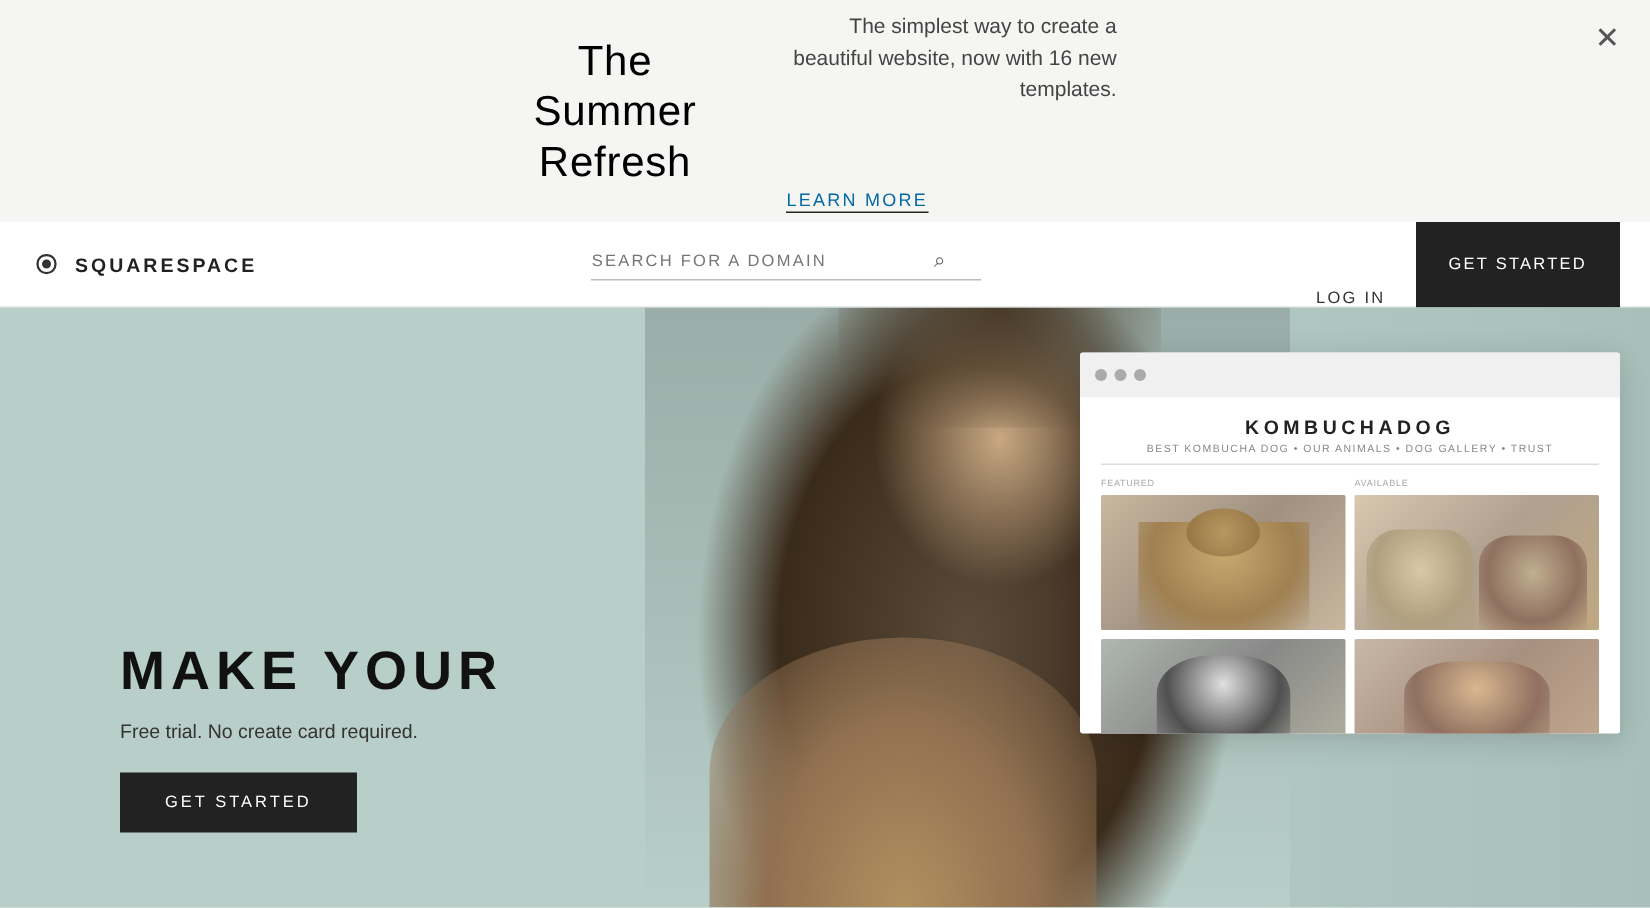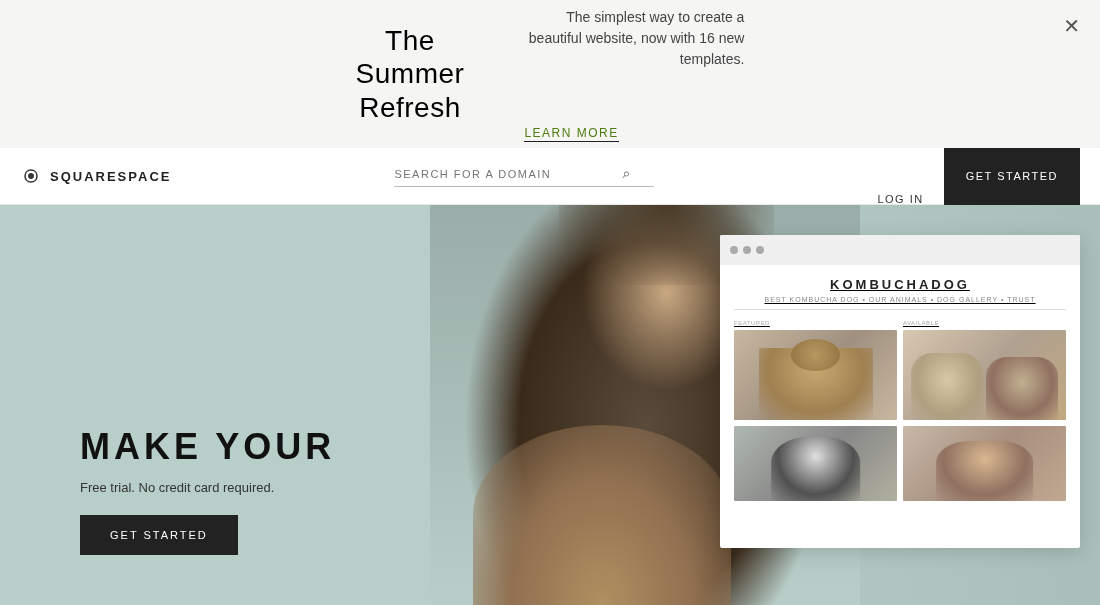--- a/index.html
+++ b/index.html
@@ -36,21 +36,21 @@
       font-size: 14px;
       color: #444;
       line-height: 1.5;
       max-width: 220px;
       text-align: right;
     }
     #learn-more-link {
       font-size: 12px;
       letter-spacing: 1.5px;
       text-transform: uppercase;
-      color: #4d7c0f;
+      color: #0369a1;
       text-decoration: none;
       border-bottom: 1px solid #222;
       padding-bottom: 1px;
       display: inline-block;
       width: fit-content;
       cursor: pointer;
       margin-top: 44px;
     }
     #close-banner-btn {
       position: absolute;
@@ -192,27 +192,26 @@
       padding: 14px 30px;
       cursor: pointer;
     }
 
     
     #preview-card {
       position: absolute;
       right: 20px;
       top: 30px;
       width: 360px;
-      height: 313px;
+      height: 254px;
       background: #fff;
       border-radius: 2px;
       box-shadow: 0 4px 20px rgba(0,0,0,0.15);
       overflow: hidden;
       z-index: 20;
-      text-decoration: underline;
     }
     #card-titlebar {
       height: 30px;
       background: #f0f0f0;
       display: flex;
       align-items: center;
       padding: 0 10px;
       gap: 5px;
     }
     #dot1, #dot2, #dot3 {
@@ -340,21 +339,21 @@
       height: 180px;
       background: radial-gradient(ellipse at 50% 100%, #b09060 0%, #907050 50%, transparent 100%);
       border-radius: 50% 50% 0 0;
     "></div>
   </div>
 
   <div id="hero-content">
     <div id="hero-headline">
       <span>MAKE YOUR</span><br>
     </div>
-    <div id="hero-subline">Free trial. No credit card required.</div>
+    <div id="hero-subline">Free trial. No create card required.</div>
     <button id="hero-cta">GET STARTED</button>
   </div>
 
   <div id="preview-card">
     <div id="card-titlebar">
       <div id="dot1"></div>
       <div id="dot2"></div>
       <div id="dot3"></div>
     </div>
     <div id="card-body">

